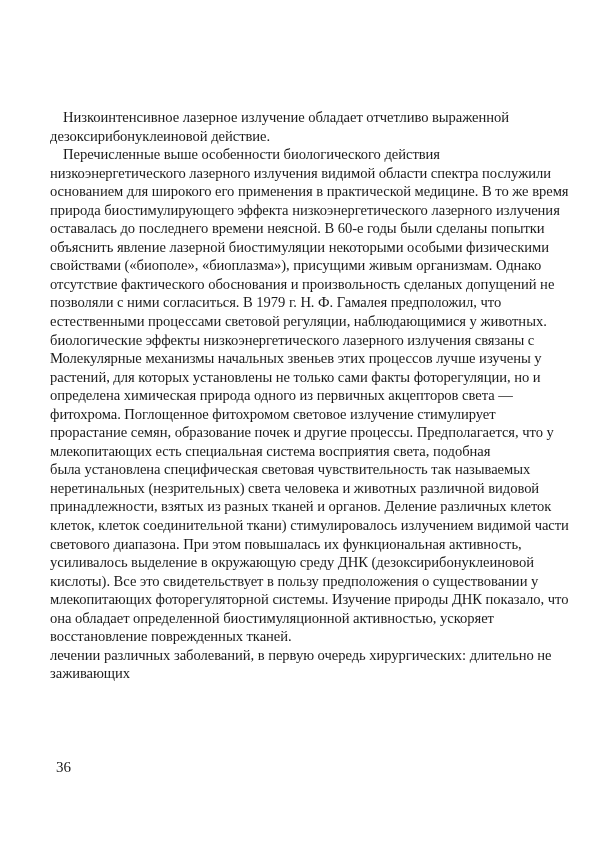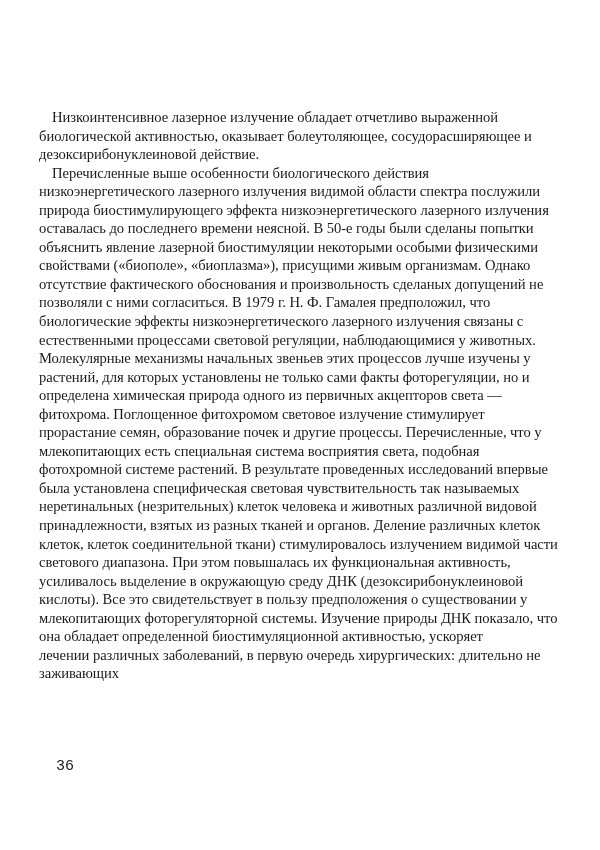--- a/index.html
+++ b/index.html
@@ -10,81 +10,80 @@
     body {
       width: 600px;
       height: 850px;
       position: relative;
       overflow: hidden;
       font-family: "Liberation Serif", "DejaVu Serif", serif;
       color: #1a1a1a;
     }
     .page-content {
       position: absolute;
-      left: 39px;
+      left: 50px;
       top: 108px;
       width: 520px;
     }
     .line {
       font-size: 14.6px;
       line-height: 18.55px;
       height: 18.55px;
       white-space: nowrap;
       letter-spacing: -0.05px;
     }
     .indent {
       padding-left: 13px;
     }
     .page-number {
       position: absolute;
       left: 56px;
       top: 758px;
       font-size: 15px;
       line-height: 18px;
-      font-family: Liberation Mono, monospace;
     }
   </style>
 </head>
 <body>
 
 <div class="page-content">
 
   <div>
     <div class="line indent">Низкоинтенсивное лазерное излучение обладает отчетливо выраженной</div>
-    <div class="line">биологической активностью, оказывает болеутоляющее, сосудорасширяющее и</div>
     <div class="line">дезоксирибонуклеиновой действие.</div>
   </div>
 
   <div>
     <div class="line indent">Перечисленные выше особенности биологического действия</div>
     <div class="line">низкоэнергетического лазерного излучения видимой области спектра послужили</div>
+    <div class="line">основанием для широкого его применения в практической медицине. В то же время</div>
     <div class="line">природа биостимулирующего эффекта низкоэнергетического лазерного излучения</div>
-    <div class="line">оставалась до последнего времени неясной. В 50-е годы были сделаны попытки</div>
+    <div class="line">оставалась до последнего времени неясной. В 60-е годы были сделаны попытки</div>
     <div class="line">объяснить явление лазерной биостимуляции некоторыми особыми физическими</div>
     <div class="line">свойствами («биополе», «биоплазма»), присущими живым организмам. Однако</div>
     <div class="line">отсутствие фактического обоснования и произвольность сделаных допущений не</div>
     <div class="line">позволяли с ними согласиться. В 1979 г. Н. Ф. Гамалея предположил, что</div>
+    <div class="line">естественными процессами световой регуляции, наблюдающимися у животных.</div>
     <div class="line">биологические эффекты низкоэнергетического лазерного излучения связаны с</div>
-    <div class="line">естественными процессами световой регуляции, наблюдающимися у животных.</div>
     <div class="line">Молекулярные механизмы начальных звеньев этих процессов лучше изучены у</div>
     <div class="line">растений, для которых установлены не только сами факты фоторегуляции, но и</div>
     <div class="line">определена химическая природа одного из первичных акцепторов света —</div>
     <div class="line">фитохрома. Поглощенное фитохромом световое излучение стимулирует</div>
-    <div class="line">прорастание семян, образование почек и другие процессы. Перечисленные, что у</div>
+    <div class="line">прорастание семян, образование почек и другие процессы. Предполагается, что у</div>
     <div class="line">млекопитающих есть специальная система восприятия света, подобная</div>
-    <div class="line">фотохромной системе растений. В результате проведенных исследований впервые</div>
     <div class="line">была установлена специфическая световая чувствительность так называемых</div>
-    <div class="line">неретинальных (незрительных) клеток человека и животных различной видовой</div>
+    <div class="line">неретинальных (незрительных) света человека и животных различной видовой</div>
     <div class="line">принадлежности, взятых из разных тканей и органов. Деление различных клеток</div>
     <div class="line">клеток, клеток соединительной ткани) стимулировалось излучением видимой части</div>
     <div class="line">светового диапазона. При этом повышалась их функциональная активность,</div>
     <div class="line">усиливалось выделение в окружающую среду ДНК (дезоксирибонуклеиновой</div>
     <div class="line">кислоты). Все это свидетельствует в пользу предположения о существовании у</div>
     <div class="line">млекопитающих фоторегуляторной системы. Изучение природы ДНК показало, что</div>
     <div class="line">она обладает определенной биостимуляционной активностью, ускоряет</div>
+    <div class="line">восстановление поврежденных тканей.</div>
   </div>
 
   <div>
     <div class="line">лечении различных заболеваний, в первую очередь хирургических: длительно не</div>
     <div class="line">заживающих</div>
   </div>
 </div>
 
 <div class="page-number">36</div>
 

